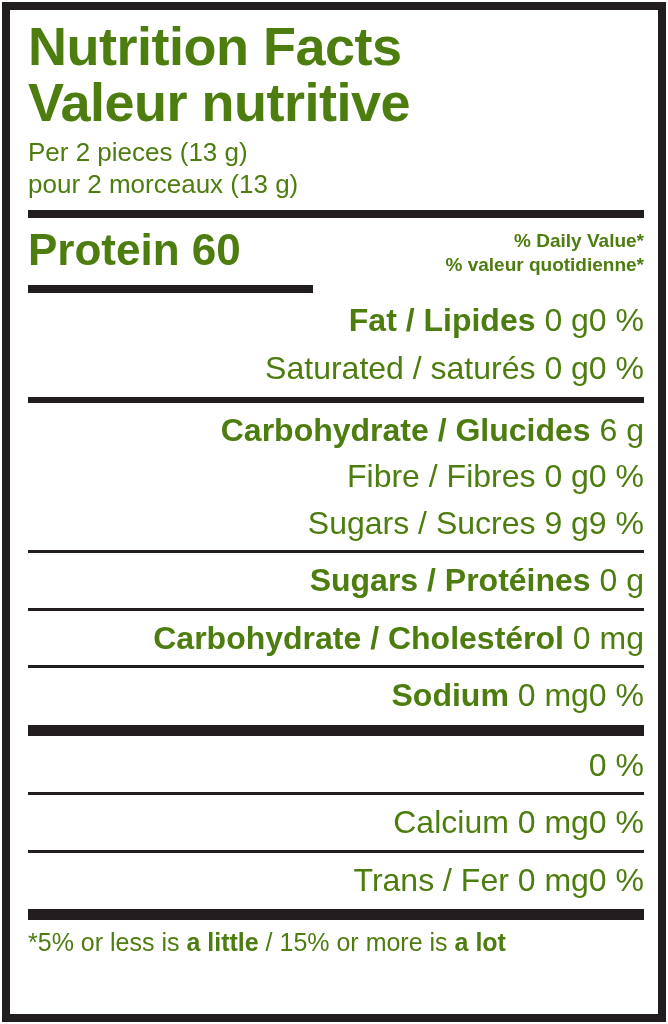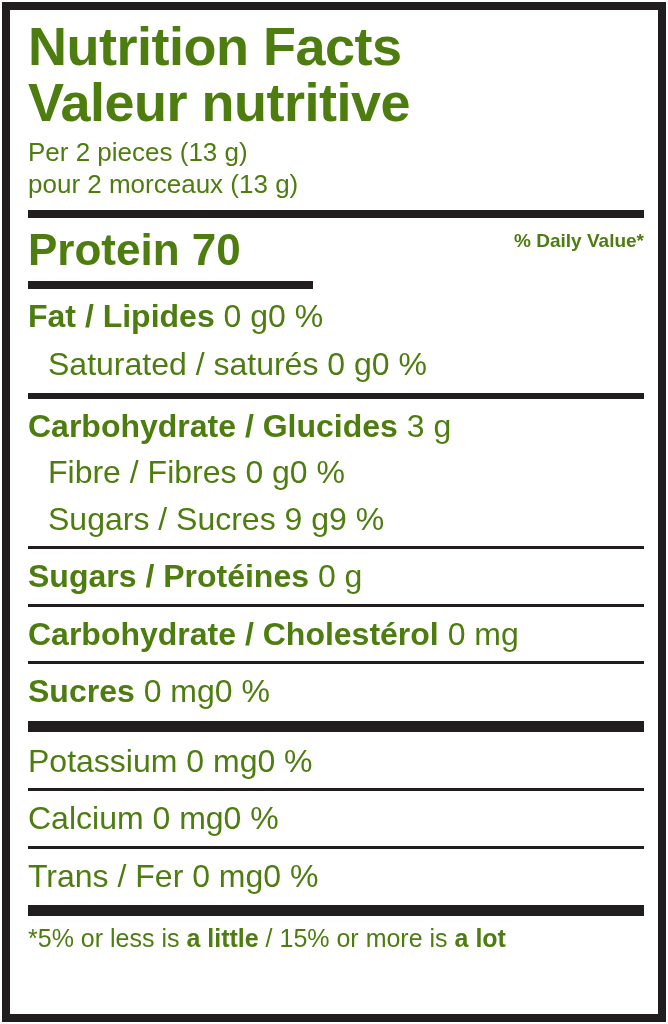--- a/index.html
+++ b/index.html
@@ -61,21 +61,21 @@
   }
   .cal-underline {
     height: 8px;
     width: 285px;
     background: #221e1f;
     margin: 7px 0 4px;
     flex: none;
   }
   .row {
     display: flex;
-    justify-content: flex-start;
+    justify-content: flex-end;
     align-items: center;
     font-size: 32px;
     line-height: 1.14;
     padding: 5px 0;
   }
   .row .nm { white-space: nowrap; }
   .row .dv { white-space: nowrap; }
   .b { font-weight: bold; }
   .indent { padding-left: 20px; }
   .multiline .nm div { line-height: 1.14; padding: 1px 0; }
@@ -99,45 +99,46 @@
   <div class="serving">
     <div>Per 2 pieces (13 g)</div>
     <div>pour 2 morceaux (13 g)</div>
   </div>
 
   <div class="rule rule-lg"></div>
 
   <div class="cal-row">
     <div class="cal-left">
       <span>Protein</span>
-      <span>70</span>
+      <span>60</span>
     </div>
     <div class="dv-head">
       <div>% Daily Value*</div>
+      <div>% valeur quotidienne*</div>
     </div>
   </div>
 
   <div class="cal-underline"></div>
 
   <div class="row">
     <div class="nm"><span class="b">Fat / Lipides</span> <span>0 g</span></div>
     <div class="dv">0 %</div>
   </div>
 
   <div class="row multiline">
     <div class="nm indent">
       <div>Saturated / saturés 0 g</div>
     </div>
     <div class="dv">0 %</div>
   </div>
 
   <div class="rule rule-md"></div>
 
   <div class="row">
-    <div class="nm"><span class="b">Carbohydrate / Glucides</span> <span>3 g</span></div>
+    <div class="nm"><span class="b">Carbohydrate / Glucides</span> <span>6 g</span></div>
     <div class="dv"></div>
   </div>
 
   <div class="row">
     <div class="nm indent"><span>Fibre / Fibres</span> <span>0 g</span></div>
     <div class="dv">0 %</div>
   </div>
 
   <div class="row">
     <div class="nm indent"><span>Sugars / Sucres</span> <span>9 g</span></div>
@@ -154,28 +155,27 @@
   <div class="rule rule-sm"></div>
 
   <div class="row">
     <div class="nm"><span class="b">Carbohydrate / Cholestérol</span> <span>0 mg</span></div>
     <div class="dv"></div>
   </div>
 
   <div class="rule rule-sm"></div>
 
   <div class="row">
-    <div class="nm"><span class="b">Sucres</span> <span>0 mg</span></div>
+    <div class="nm"><span class="b">Sodium</span> <span>0 mg</span></div>
     <div class="dv">0 %</div>
   </div>
 
   <div class="rule rule-xl"></div>
 
   <div class="row">
-    <div class="nm"><span>Potassium</span> <span>0 mg</span></div>
     <div class="dv">0 %</div>
   </div>
 
   <div class="rule rule-sm"></div>
 
   <div class="row">
     <div class="nm"><span>Calcium</span> <span>0 mg</span></div>
     <div class="dv">0 %</div>
   </div>
 

